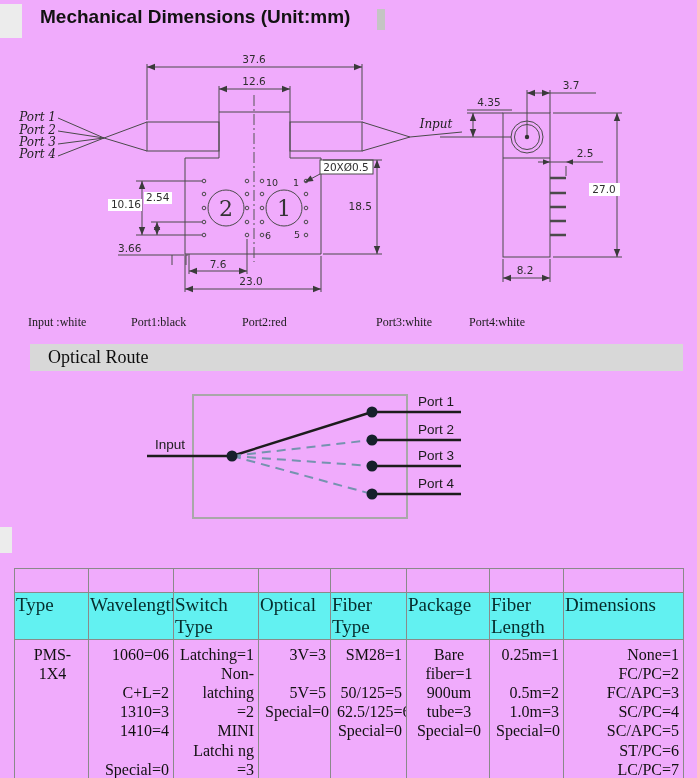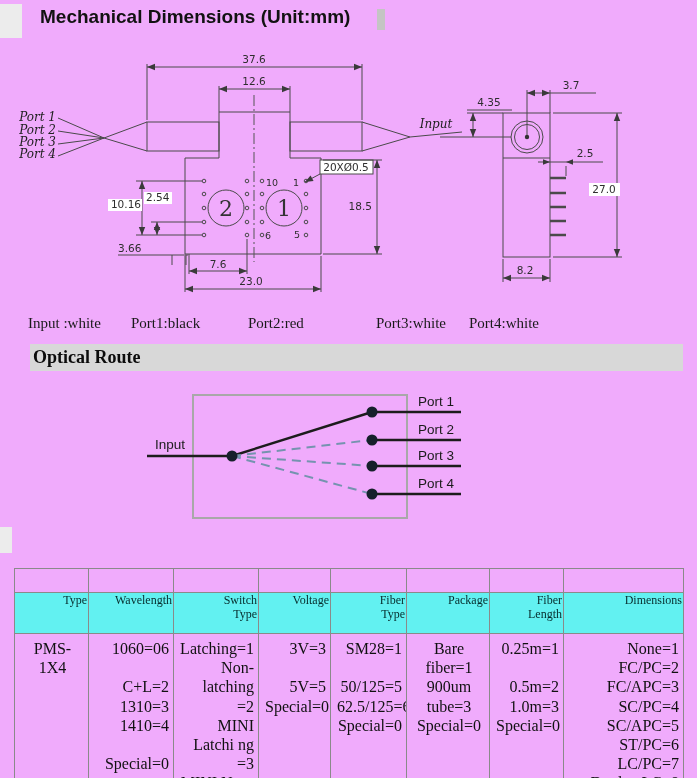--- a/index.html
+++ b/index.html
@@ -3,40 +3,40 @@
 <meta charset="utf-8">
 <style>
   html,body{margin:0;padding:0;background:#fff;}
   #page{position:relative;width:697px;height:778px;background:#f0abfc;overflow:hidden;
         font-family:"Liberation Serif",serif;color:#111;}
   .artifact{position:absolute;}
   .h-sans{position:absolute;font-family:"Liberation Sans",sans-serif;font-weight:bold;
           font-size:19px;color:#121212;white-space:nowrap;}
   #optical-bar{position:absolute;left:30px;top:344px;width:653px;height:27px;
                background:var(--heading-bar,#d8d8d8);}
-  #optical-bar span{font-family:"Liberation Serif",serif;font-weight:bold;font-size:18px;
-               line-height:27px;padding-left:3px;color:#0c0c0c;}
-  #legend{position:absolute;top:315px;left:0;width:697px;height:20px;font-size:15px;color:#1a1a1a;}
+  #optical-bar span{font-family:"Liberation Serif",serif;font-weight:normal;font-size:18px;
+               line-height:27px;padding-left:18px;color:#0c0c0c;}
+  #legend{position:absolute;top:315px;left:0;width:697px;height:20px;font-size:12px;color:#1a1a1a;}
   #legend span{position:absolute;top:0;white-space:nowrap;}
   svg{position:absolute;left:0;}
   svg text{font-family:"DejaVu Sans",sans-serif;font-size:10.5px;fill:#2e2e2e;stroke:none;}
   text.cad-it{font-family:"DejaVu Serif",serif;font-style:italic;font-size:12px;fill:#222;}
   text.big-digit{font-family:"DejaVu Serif",serif;font-size:22px;fill:#333;}
   text.pin-num{font-size:9.5px;}
   text.route-label{font-family:"Liberation Sans",sans-serif;font-size:13.5px;fill:#1b1b1b;}
   .thin{stroke:#4a4a4a;stroke-width:1;fill:none;}
   .thick2{stroke:#1c1c1c;stroke-width:2.4;fill:none;}
   .dash-line{stroke:var(--route-dash,#7593af);stroke-width:2;fill:none;stroke-dasharray:9 6;}
   #ordering-table{position:absolute;left:14px;top:568px;width:669px;border-collapse:collapse;
                   table-layout:fixed;font-family:"Liberation Serif",serif;}
   #ordering-table td,#ordering-table th{border:1px solid #8a8a8a;vertical-align:top;
                   font-weight:normal;overflow:hidden;}
   tr.spacer td{height:21px;}
-  tr.head th{height:38px;background:var(--header-bg,#62f1f1);text-align:right;vertical-align:middle;
-             font-size:12px;white-space:pre-line;line-height:1.15;color:#062c2c;}
+  tr.head th{height:38px;background:var(--header-bg,#62f1f1);text-align:left;vertical-align:middle;
+             font-size:19px;white-space:pre-line;line-height:1.15;color:#062c2c;}
   tr.data td{height:134px;font-size:16px;line-height:1.2;white-space:pre-line;padding:5px 4px 2px 6px;}
   td.c-center{text-align:center;padding-left:2px;padding-right:2px;}
   td.c-left{text-align:right;}
   td.pad-more{padding-left:9px;}
 </style>
 </head>
 <body>
 
 <div id="page">
 
@@ -167,21 +167,21 @@
 
       <path class="thin" d="M503,219 V242 M550,219 V242"></path>
       <line class="thin" x1="503" y1="238" x2="550" y2="238" marker-start="url(#ar)" marker-end="url(#ar)"></line>
       <text x="525" y="234" text-anchor="middle">8.2</text>
     </g>
   </svg>
 
   <div id="legend">
     <span style="left:28px;">Input :white</span>
     <span style="left:131px;">Port1:black</span>
-    <span style="left:248px;">Port2:red</span>
+    <span style="left:242px;">Port2:red</span>
     <span style="left:376px;">Port3:white</span>
     <span style="left:469px;">Port4:white</span>
   </div>
 
   <div id="optical-bar">
     <span>Optical Route</span>
   </div>
 
   <svg width="697" height="152" style="top:375px;">
     <rect x="193" y="20" width="214" height="123" fill="none" stroke="#a8a8a8" stroke-width="2"></rect>
@@ -224,21 +224,21 @@
       <td></td>
           <td></td>
           <td></td>
           <td></td>
     </tr>
     <tr class="head">
       <th>Type</th>
       <th>Wavelength</th>
       <th>Switch
 Type</th>
-      <th>Voltage</th>
+      <th>Optical</th>
       <th>Fiber
 Type</th>
       <th>Package</th>
       <th>Fiber
 Length</th>
       <th>Dimensions</th>
     </tr>
     <tr class="data">
       <td class="c-center">PMS-1X4</td>
       <td class="c-left pad-more">1060=06

